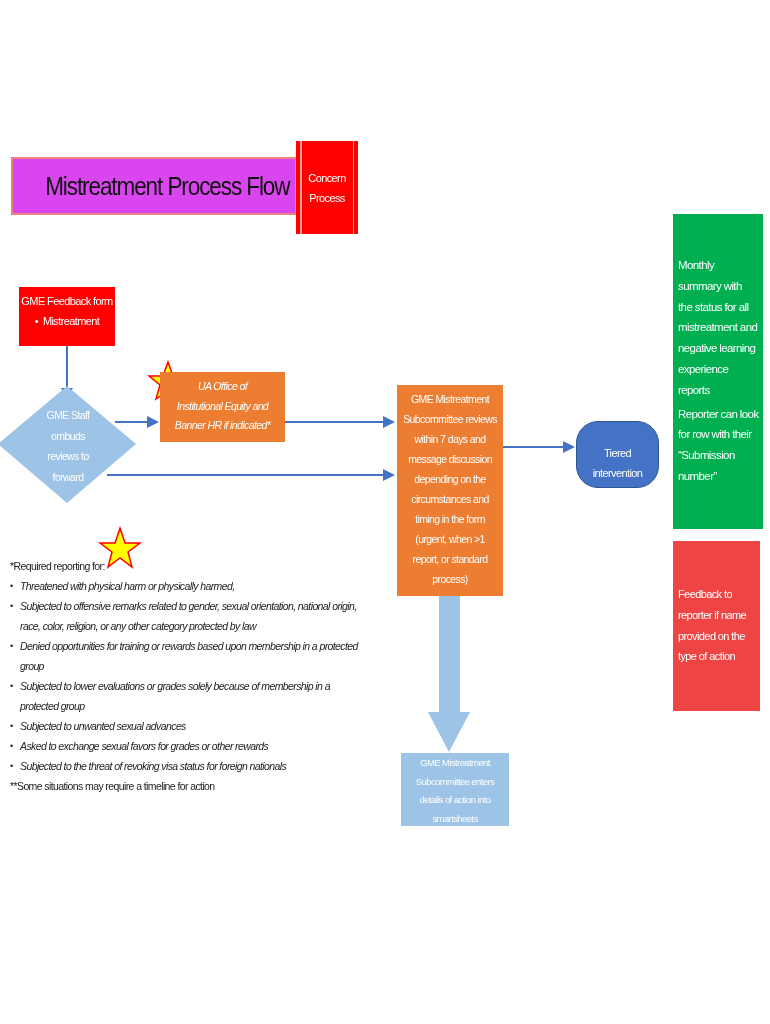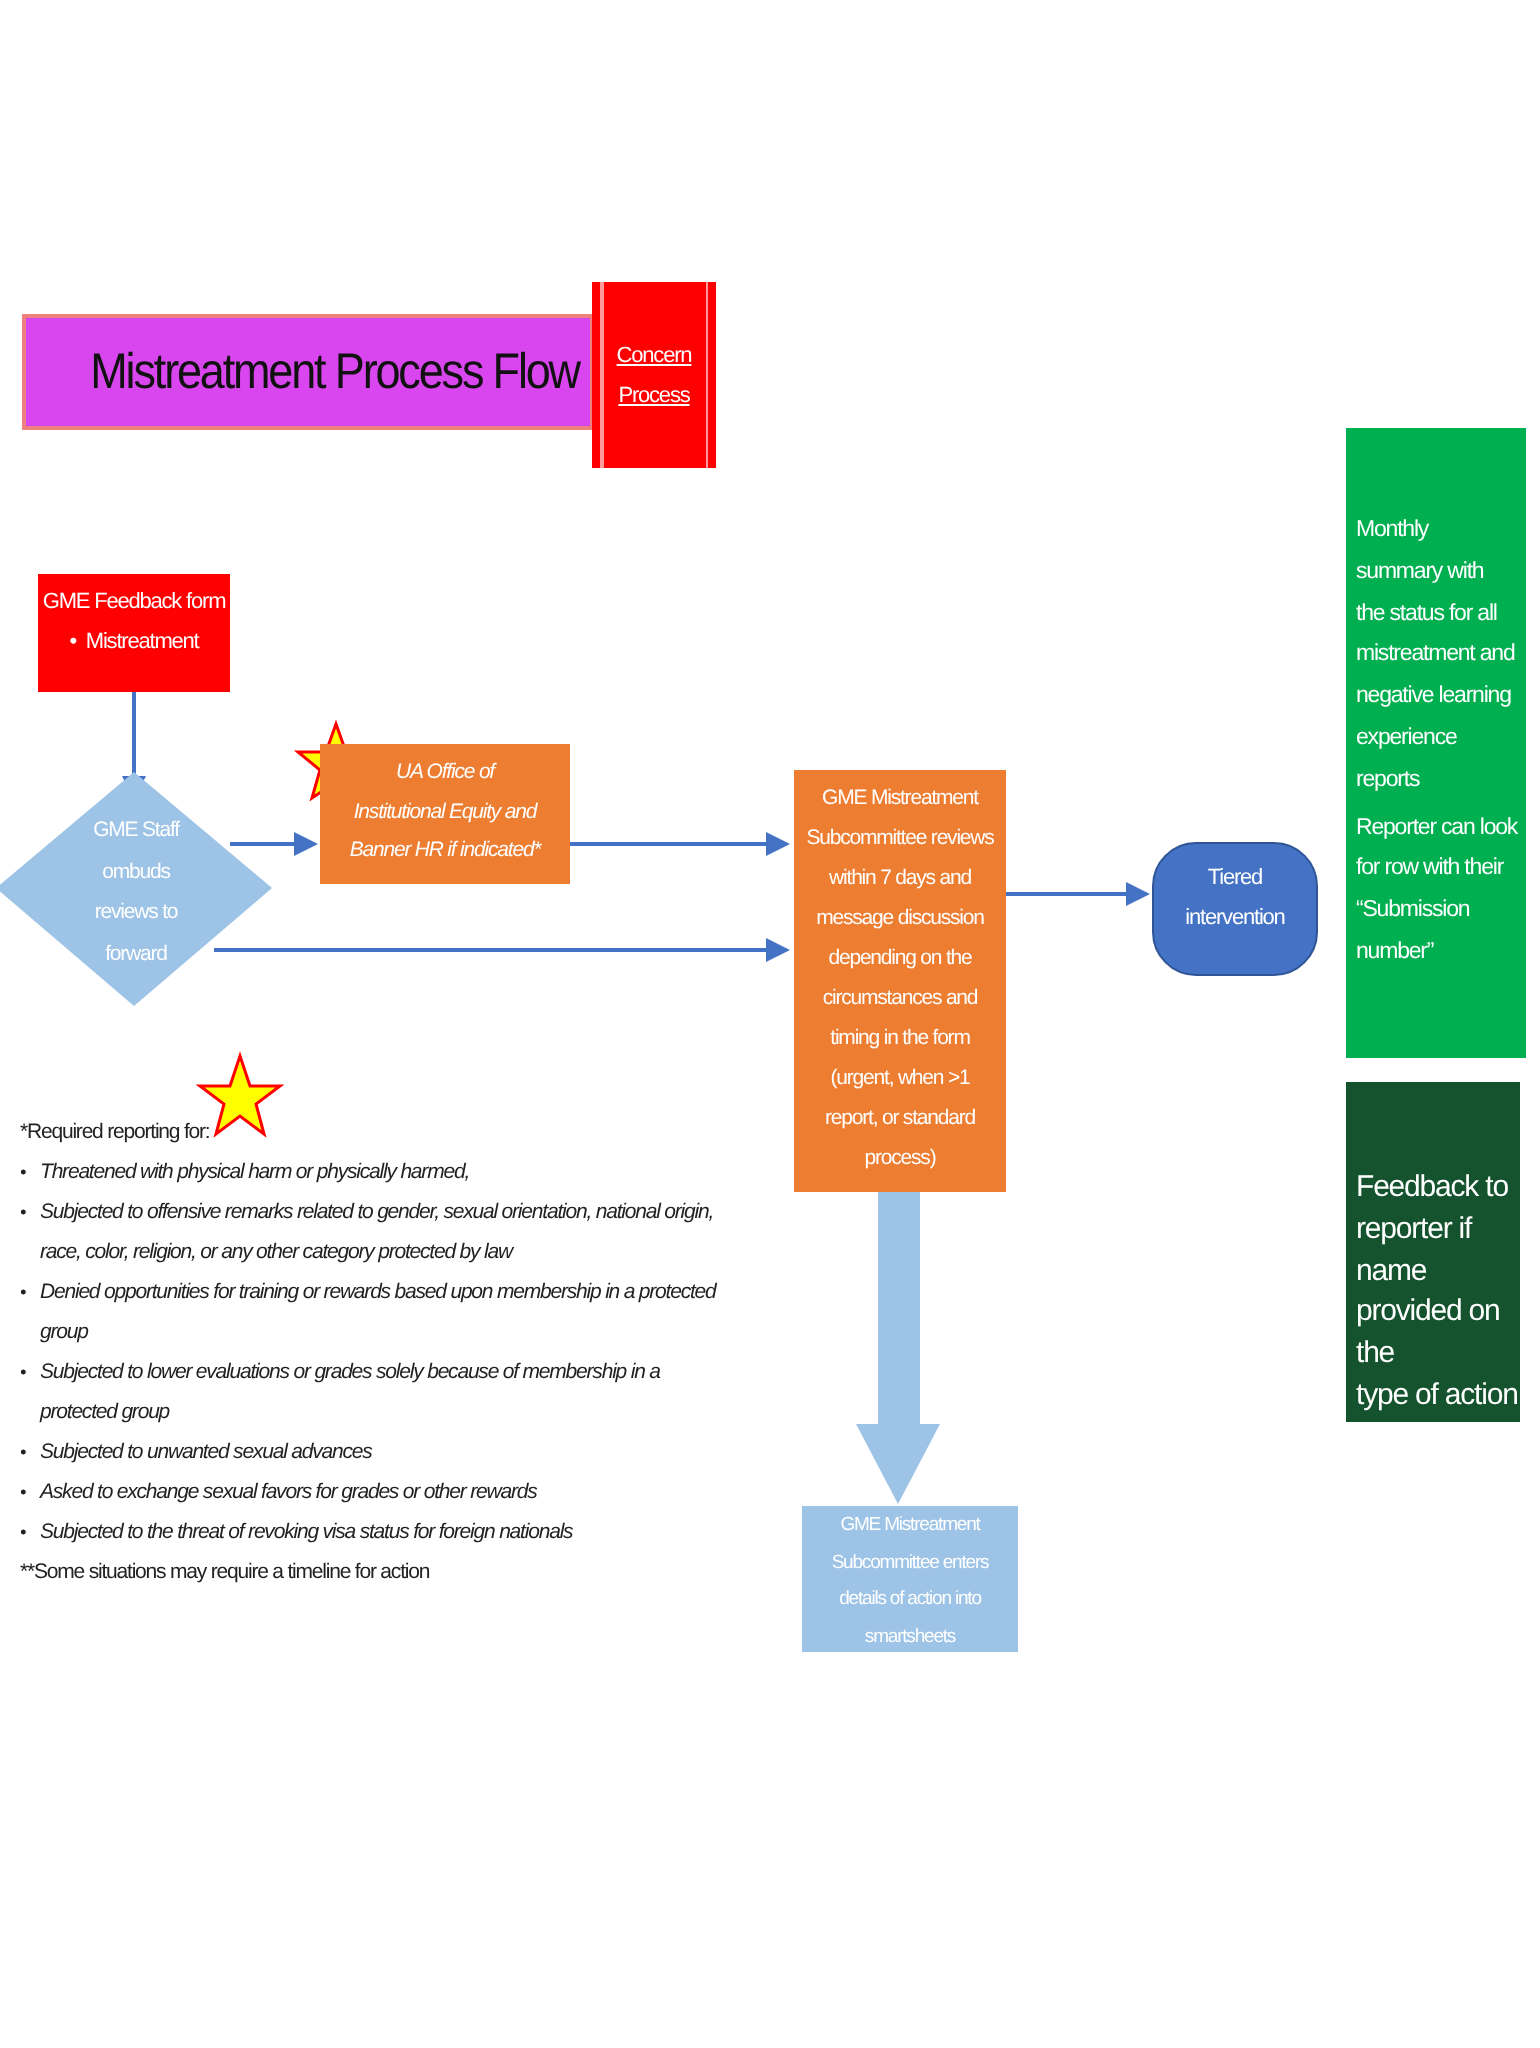--- a/index.html
+++ b/index.html
@@ -4,36 +4,36 @@
 <style>
   html, body { margin: 0; padding: 0; }
   body { width: 770px; height: 1024px; background: #ffffff; position: relative; overflow: hidden;
          font-family: "Liberation Sans", sans-serif; }
   .abs { position: absolute; box-sizing: border-box; }
   .narrow { font-family: "Liberation Sans", sans-serif; letter-spacing: -0.6px; }
   #title-box { left: 11px; top: 157px; width: 286px; height: 58px; border: 2px solid #f08080; background:#d946ef;
                display:flex; align-items:center; justify-content:flex-end; padding-right: 6px; }
   #title-text { font-size: 25px; color: #111; letter-spacing: -1.2px; transform: scaleX(0.9); transform-origin: right center; white-space: nowrap; }
   #concern { left: 296px; top: 141px; width: 62px; height: 93px; background: #ff0000; color:#fff;
-             display:flex; flex-direction:column; align-items:center; justify-content:center; font-size: 11px; text-align:center; line-height: 20px; text-decoration: underline; }
+             display:flex; flex-direction:column; align-items:center; justify-content:center; font-size: 11px; text-align:center; line-height: 20px; }
   #concern .bar { position:absolute; top:0; bottom:0; width:1.5px; background:#ffffff99; }
   #feedback-form { left: 19px; top: 287px; width: 96px; height: 59px; background: #ff0000; color:#fff; font-size: 11px;
                    padding-top: 4px; text-align:center; line-height: 20px; }
   #ua-office { left: 160px; top: 372px; width: 125px; height: 70px; background:#ed7d31; color:#fff; font-size: 10.5px;
                text-align:center; line-height: 19.5px; padding-top: 5px; font-style: italic; }
   #gme-sub { left: 397px; top: 385px; width: 106px; height: 211px; background:#ed7d31; color:#fff; font-size: 10.5px;
              text-align:center; line-height: 20px; padding-top: 4px; }
   #tiered { left: 576px; top: 421px; width: 83px; height: 67px; background:#4472c4; color:#fff; font-size: 11px;
-            border-radius: 22px; text-align:center; line-height: 20px; padding-top: 7px; border: 1px solid #2f5597; }
+            border-radius: 22px; text-align:center; line-height: 20px; padding-top: 21px; border: 1px solid #2f5597; }
   #smartsheets { left: 401px; top: 753px; width: 108px; height: 73px; background:#9dc3e6; color:#fff; font-size: 9.5px;
                  text-align:center; line-height: 18.5px; padding-top: 1px; }
   #monthly { left: 673px; top: 214px; width: 90px; height: 315px; background:#00b050; color:#fff; font-size: 11.5px;
              line-height: 20.8px; padding: 41px 0 16px 5px; }
   #monthly p { margin: 0 0 3px 0; }
-  #feedback-rep { left: 673px; top: 541px; width: 87px; height: 170px; background:#14532d; color:#fff; font-size: 15px;
+  #feedback-rep { left: 673px; top: 541px; width: 87px; height: 170px; background:#ef4444; color:#fff; font-size: 11px;
                   line-height: 20.8px; padding: 43px 0 0 5px; }
   #notes { left: 10px; top: 556px; width: 360px; font-size: 10.5px; color:#222; line-height: 20px; }
   #notes ul { margin: 0; padding: 0; list-style: none; font-style: italic; }
   #notes li { position: relative; padding-left: 10px; }
   #notes li::before { content: "\2022"; position: absolute; left: 0; top: 0; font-size: 9px; }
   #notes .footnote { }
   svg.overlay { position:absolute; left:0; top:0; }
 </style>
 </head>
 <body>

